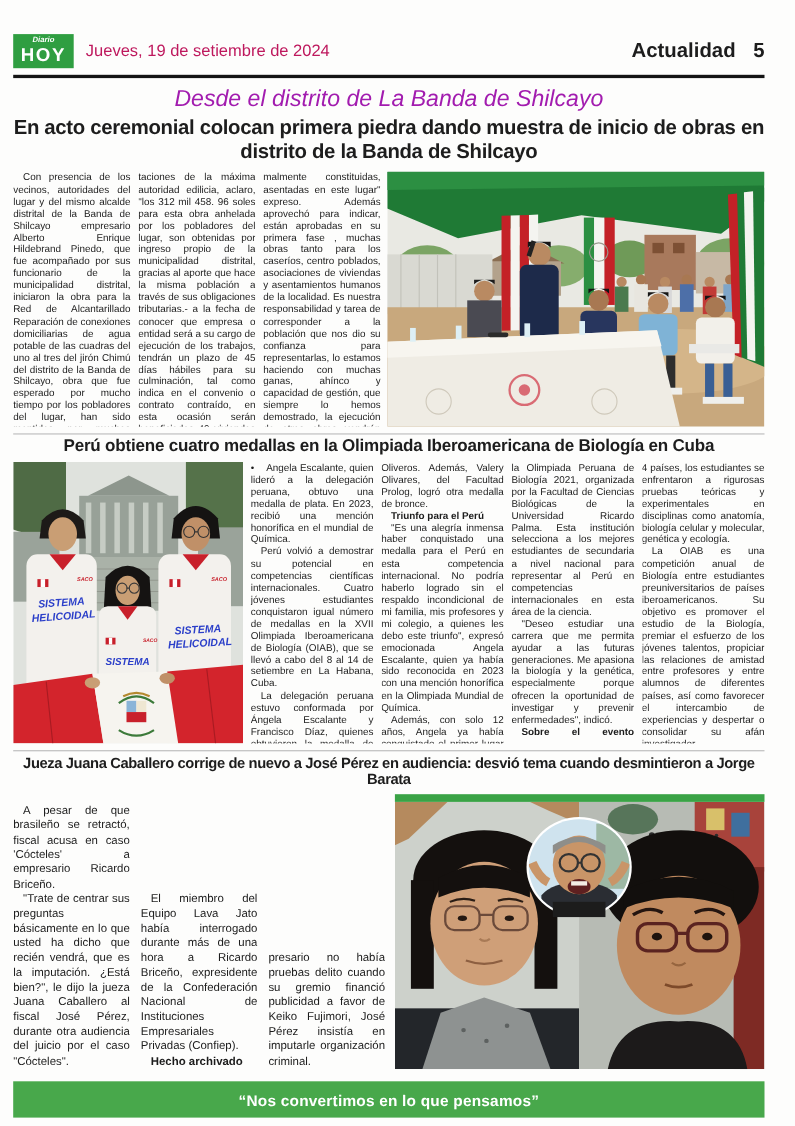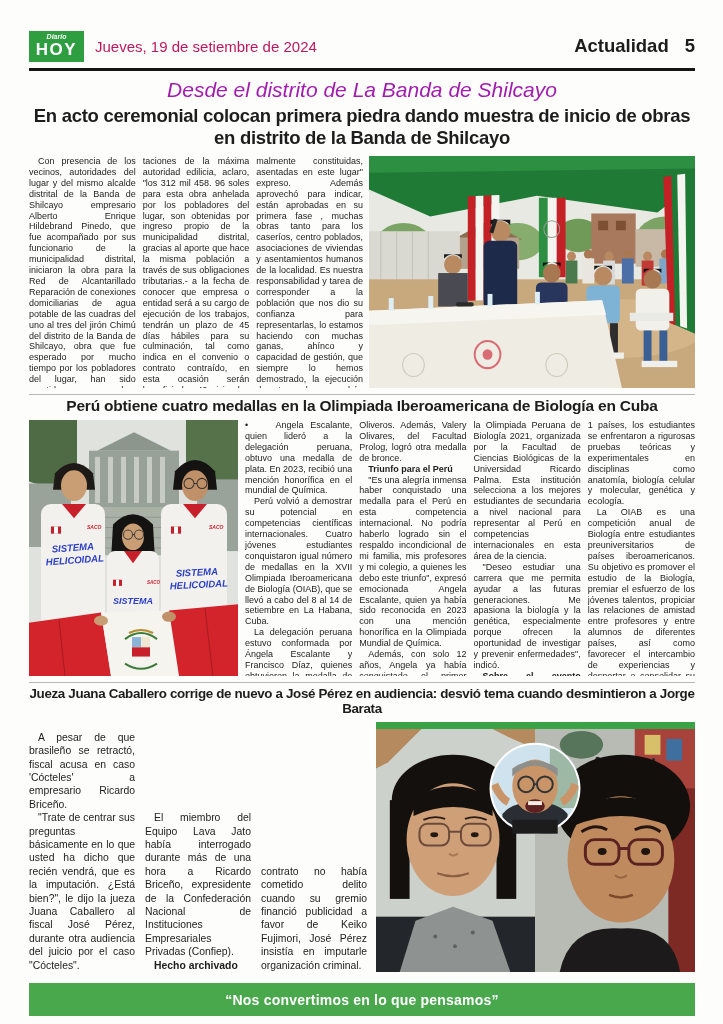--- a/index.html
+++ b/index.html
@@ -1,18 +1,18 @@
 <!DOCTYPE html>
 <html><head>
 <meta charset="utf-8">
 <style>
   html,body{margin:0;padding:0;background:#ffffff;}
   .page{
     width:723px;height:1024px;box-sizing:border-box;
-    padding:30px 28px 0 29px;
+    padding:30px 28px 0 12px;
     font-family:"Liberation Sans", sans-serif;color:#1d1d1d;
     background:#fdfdfc;position:relative;overflow:hidden;
   }
   
   .masthead{display:flex;align-items:center;height:32px;}
   .logo{width:55px;height:31px;background:#2f9e41;color:#fff;text-align:center;flex:none;}
   .logo .diario{display:block;font-size:7px;line-height:8px;font-style:italic;font-weight:bold;padding-top:2px;}
   .logo .hoy{display:block;font-size:17px;line-height:18px;font-weight:bold;letter-spacing:1.5px;}
   .date{margin-left:11px;font-size:15px;color:#be185d;}
   .section-right{margin-left:auto;display:flex;align-items:baseline;gap:16px;}
@@ -286,40 +286,40 @@
       <p class="ind">"Es una alegría inmensa haber conquistado una medalla para el Perú en esta competencia internacional. No podría haberlo logrado sin el respaldo incondicional de mi familia, mis profesores y mi colegio, a quienes les debo este triunfo", expresó emocionada Angela Escalante, quien ya había sido reconocida en 2023 con una mención honorífica en la Olimpiada Mundial de Química.</p>
       <p class="ind">Además, con solo 12 años, Angela ya había conquistado el primer lugar en</p>
     </div>
     <div class="ncol">
       <p>la Olimpiada Peruana de Biología 2021, organizada por la Facultad de Ciencias Biológicas de la Universidad Ricardo Palma. Esta institución selecciona a los mejores estudiantes de secundaria a nivel nacional para representar al Perú en competencias internacionales en esta área de la ciencia.</p>
       <p class="ind">"Deseo estudiar una carrera que me permita ayudar a las futuras generaciones. Me apasiona la biología y la genética, especialmente porque ofrecen la oportunidad de investigar y prevenir enfermedades", indicó.</p>
       <p class="subhead spread">Sobre el evento</p>
 
     </div>
     <div class="ncol">
-      <p>1 países, los estudiantes se enfrentaron a rigurosas pruebas teóricas y experimentales en disciplinas como anatomía, biología celular y molecular, genética y ecología.</p>
+      <p>4 países, los estudiantes se enfrentaron a rigurosas pruebas teóricas y experimentales en disciplinas como anatomía, biología celular y molecular, genética y ecología.</p>
       <p class="ind">La OIAB es una competición anual de Biología entre estudiantes preuniversitarios de países iberoamericanos. Su objetivo es promover el estudio de la Biología, premiar el esfuerzo de los jóvenes talentos, propiciar las relaciones de amistad entre profesores y entre alumnos de diferentes países, así como favorecer el intercambio de experiencias y despertar o consolidar su afán investigador.</p>
     </div>
   </div>
 
   <hr class="sec-rule">
   <div class="headline3">Jueza Juana Caballero corrige de nuevo a José Pérez en audiencia: desvió tema cuando desmintieron a Jorge Barata</div>
 
   <div class="a3-body">
     <div class="a3-cols">
       <div class="ncol">
         <p class="ind">A pesar de que brasileño se retractó, fiscal acusa en caso 'Cócteles' a empresario Ricardo Briceño.</p>
         <p class="ind">"Trate de centrar sus preguntas básicamente en lo que usted ha dicho que recién vendrá, que es la imputación. ¿Está bien?", le dijo la jueza Juana Caballero al fiscal José Pérez, durante otra audiencia del juicio por el caso "Cócteles".</p>
       </div>
       <div class="ncol">
         <p class="ind">El miembro del Equipo Lava Jato había interrogado durante más de una hora a Ricardo Briceño, expresidente de la Confederación Nacional de Instituciones Empresariales Privadas (Confiep).</p>
         <p class="subhead">Hecho archivado</p>
       </div>
       <div class="ncol">
-        <p>contrato no había cometido delito cuando su gremio financió publicidad a favor de Keiko Fujimori, José Pérez insistía en imputarle organización criminal.</p>
+        <p>presario no había pruebas delito cuando su gremio financió publicidad a favor de Keiko Fujimori, José Pérez insistía en imputarle organización criminal.</p>
       </div>
     </div>
 
     <div class="photo3wrap">
       <div class="photo3bar"></div>
       <div class="photo3">
         <svg viewBox="0 0 323 246" preserveAspectRatio="none">
           <rect width="323" height="246" fill="#cdd1cb"></rect>
           <polygon points="0,0 46,0 12,34 0,40" fill="#b58a5e"></polygon>
           <polygon points="118,0 161,0 161,20 134,8" fill="#b58a5e"></polygon>

